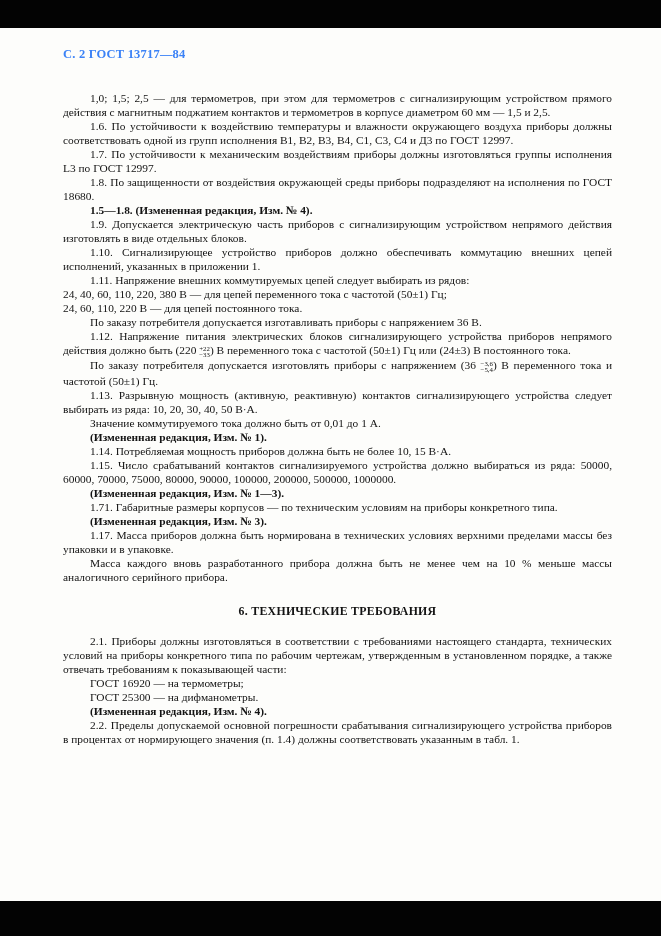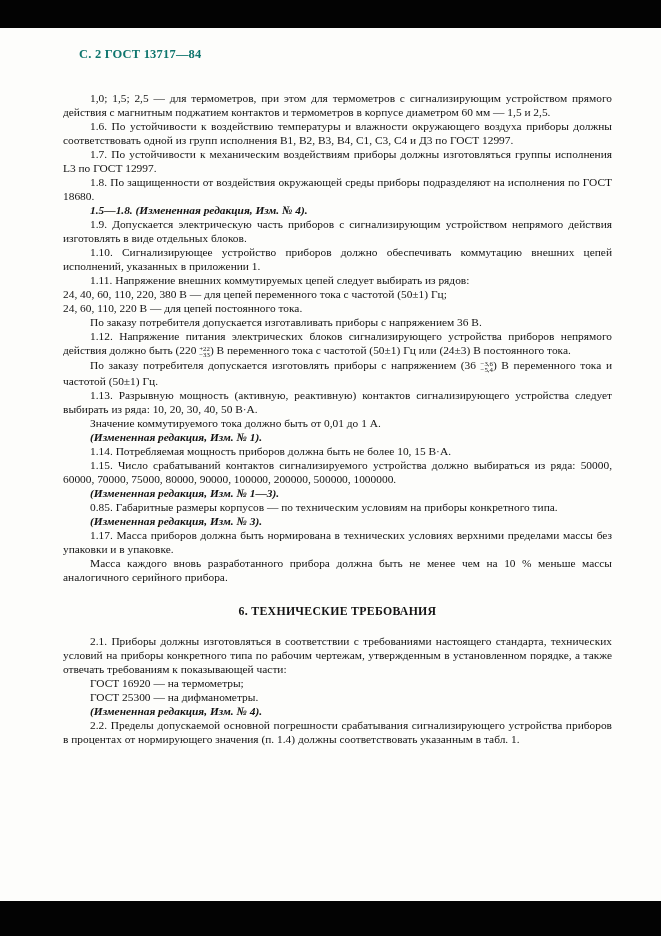--- a/index.html
+++ b/index.html
@@ -22,41 +22,41 @@
     background: #030303;
   }
   .scan-bar-bottom {
     position: absolute;
     bottom: 0; left: 0;
     width: 100%; height: 35px;
     background: #030303;
   }
   .page-header {
     position: absolute;
-    top: 47px; left: 79px;
+    top: 47px; left: 63px;
     font-weight: bold;
     font-size: 12.5px;
-    color: #0f766e;
+    color: #3b82f6;
     letter-spacing: 0.2px;
   }
   .doc-body {
     position: absolute;
     top: 91px; left: 63px;
     width: 549px;
     font-size: 11.4px;
     line-height: 14px;
     text-align: justify;
     color: #131313;
   }
   .para {
     margin: 0;
     text-indent: 27px;
   }
   .para.no-indent { text-indent: 0; }
-  .para.bold { font-weight: bold; font-style: italic; }
+  .para.bold { font-weight: bold; }
   .section-heading {
     margin: 20px 0 16px 0;
     font-size: 11.8px;
     font-weight: bold;
     text-align: center;
     text-indent: 0;
     letter-spacing: 0.3px;
   }
   .stack {
     display: inline-block;
@@ -87,21 +87,21 @@
       <p class="para no-indent">24, 60, 110, 220 В — для цепей постоянного тока.</p>
       <p class="para">По заказу потребителя допускается изготавливать приборы с напряжением 36 В.</p>
       <p class="para">1.12. Напряжение питания электрических блоков сигнализирующего устройства приборов непрямого действия должно быть (220 <span class="stack"><span>+22</span><span>−33</span></span>) В переменного тока с частотой (50±1) Гц или (24±3) В постоянного тока.</p>
       <p class="para">По заказу потребителя допускается изготовлять приборы с напряжением (36 <span class="stack"><span>−3,6</span><span>−5,4</span></span>) В переменного тока и частотой (50±1) Гц.</p>
       <p class="para">1.13. Разрывную мощность (активную, реактивную) контактов сигнализирующего устройства следует выбирать из ряда: 10, 20, 30, 40, 50 В·А.</p>
       <p class="para">Значение коммутируемого тока должно быть от 0,01 до 1 А.</p>
       <p class="para bold">(Измененная редакция, Изм. № 1).</p>
       <p class="para">1.14. Потребляемая мощность приборов должна быть не более 10, 15 В·А.</p>
       <p class="para">1.15. Число срабатываний контактов сигнализируемого устройства должно выбираться из ряда: 50000, 60000, 70000, 75000, 80000, 90000, 100000, 200000, 500000, 1000000.</p>
       <p class="para bold">(Измененная редакция, Изм. № 1—3).</p>
-      <p class="para">0.85. Габаритные размеры корпусов — по техническим условиям на приборы конкретного типа.</p>
+      <p class="para">1.71. Габаритные размеры корпусов — по техническим условиям на приборы конкретного типа.</p>
       <p class="para bold">(Измененная редакция, Изм. № 3).</p>
       <p class="para">1.17. Масса приборов должна быть нормирована в технических условиях верхними пределами массы без упаковки и в упаковке.</p>
       <p class="para">Масса каждого вновь разработанного прибора должна быть не менее чем на 10 % меньше массы аналогичного серийного прибора.</p>
       <div class="section-heading">6. ТЕХНИЧЕСКИЕ ТРЕБОВАНИЯ</div>
       <p class="para">2.1. Приборы должны изготовляться в соответствии с требованиями настоящего стандарта, технических условий на приборы конкретного типа по рабочим чертежам, утвержденным в установленном порядке, а также отвечать требованиям к показывающей части:</p>
       <p class="para">ГОСТ 16920 — на термометры;</p>
       <p class="para">ГОСТ 25300 — на дифманометры.</p>
       <p class="para bold">(Измененная редакция, Изм. № 4).</p>
       <p class="para">2.2. Пределы допускаемой основной погрешности срабатывания сигнализирующего устройства приборов в процентах от нормирующего значения (п. 1.4) должны соответствовать указанным в табл. 1.</p>
     </div>

